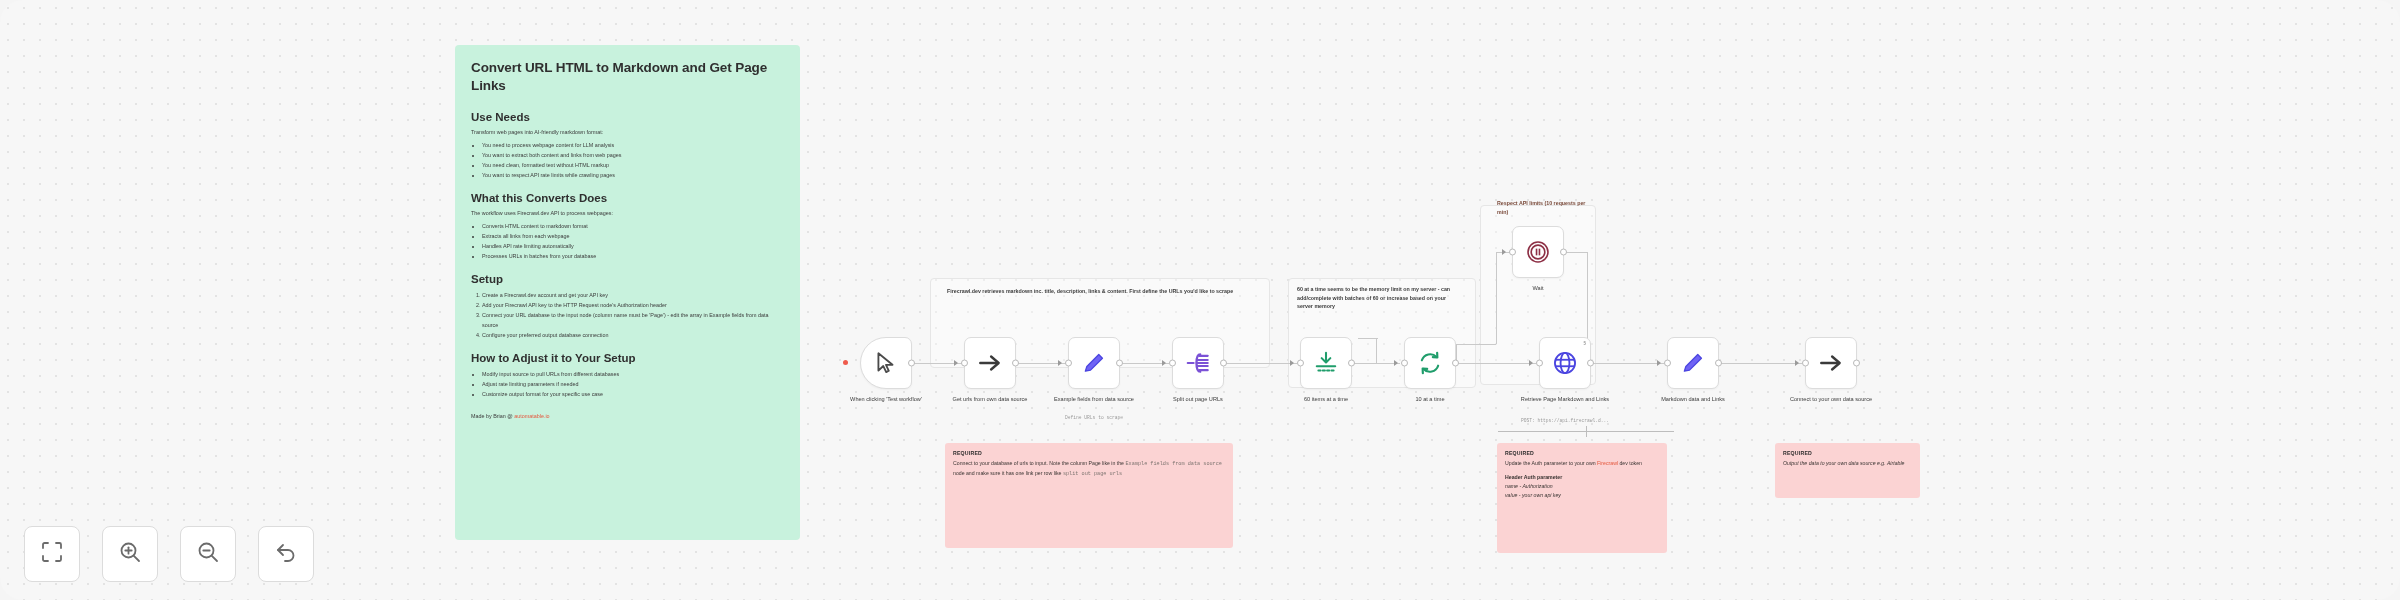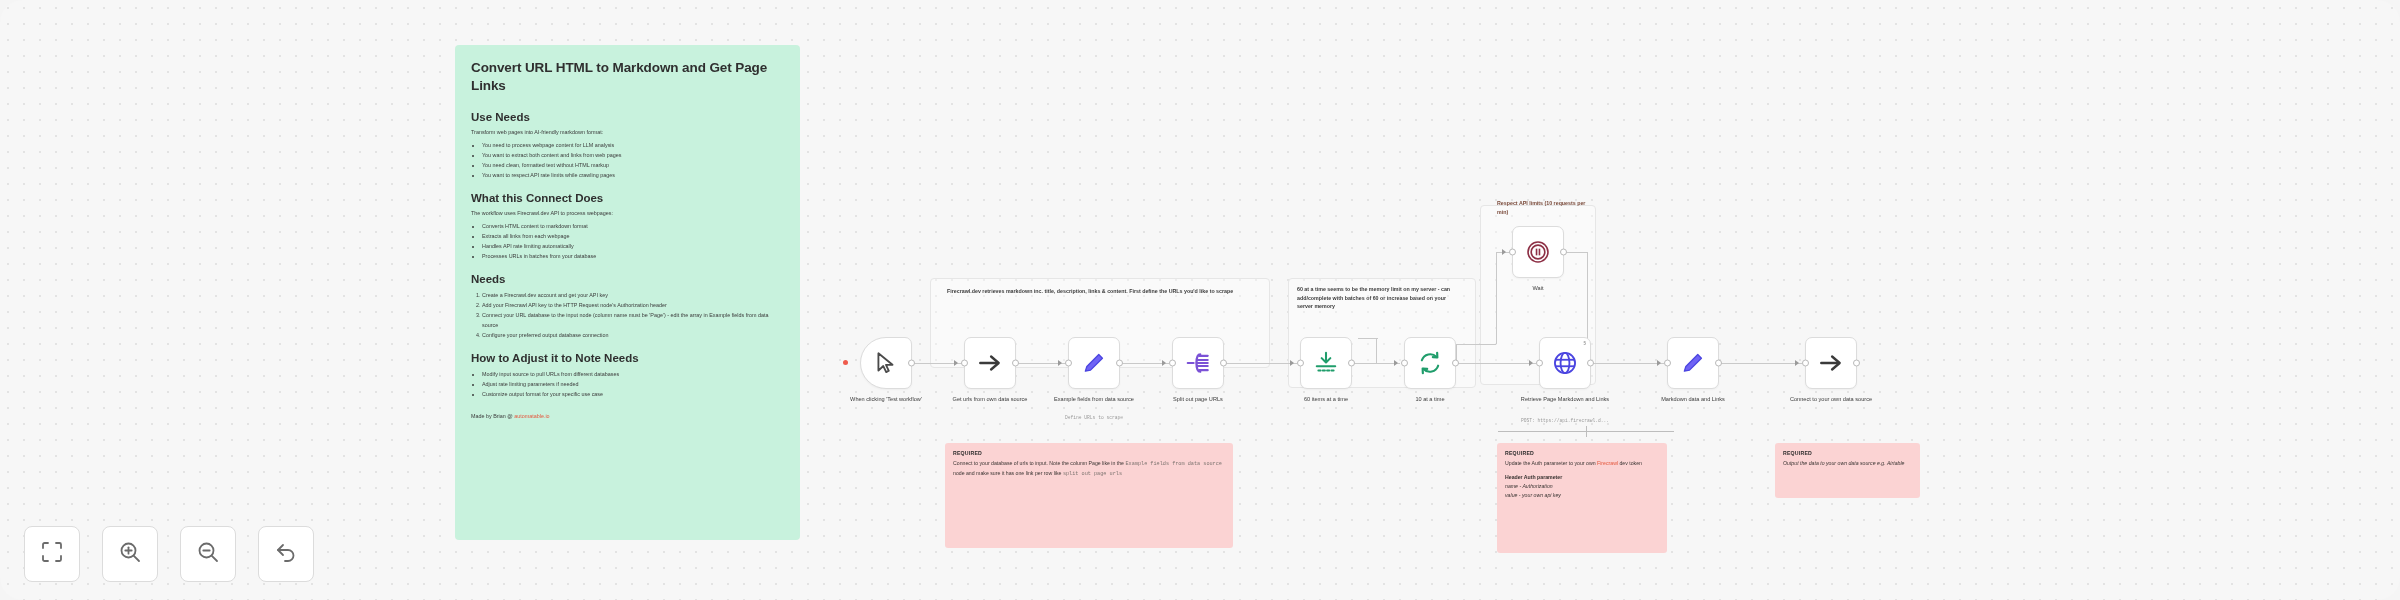--- a/index.html
+++ b/index.html
@@ -165,38 +165,38 @@
 
     <h2>Use Needs</h2>
     <p>Transform web pages into AI-friendly markdown format:</p>
     <ul>
       <li>You need to process webpage content for LLM analysis</li>
       <li>You want to extract both content and links from web pages</li>
       <li>You need clean, formatted text without HTML markup</li>
       <li>You want to respect API rate limits while crawling pages</li>
     </ul>
 
-    <h2>What this Connect Does</h2>
+    <h2>What this Converts Does</h2>
     <p>The workflow uses Firecrawl.dev API to process webpages:</p>
     <ul>
       <li>Converts HTML content to markdown format</li>
       <li>Extracts all links from each webpage</li>
       <li>Handles API rate limiting automatically</li>
       <li>Processes URLs in batches from your database</li>
     </ul>
 
-    <h2>Needs</h2>
+    <h2>Setup</h2>
     <ol>
       <li>Create a Firecrawl.dev account and get your API key</li>
       <li>Add your Firecrawl API key to the HTTP Request node's Authorization header</li>
       <li>Connect your URL database to the input node (column name must be 'Page') - edit the array in Example fields from data source</li>
       <li>Configure your preferred output database connection</li>
     </ol>
 
-    <h2>How to Adjust it to Note Needs</h2>
+    <h2>How to Adjust it to Your Setup</h2>
     <ul>
       <li>Modify input source to pull URLs from different databases</li>
       <li>Adjust rate limiting parameters if needed</li>
       <li>Customize output format for your specific use case</li>
     </ul>
 
     <div class="footer">
       <span>Made by Brian @ </span><span class="lnk">automatable.io</span>
     </div>
   </div>

